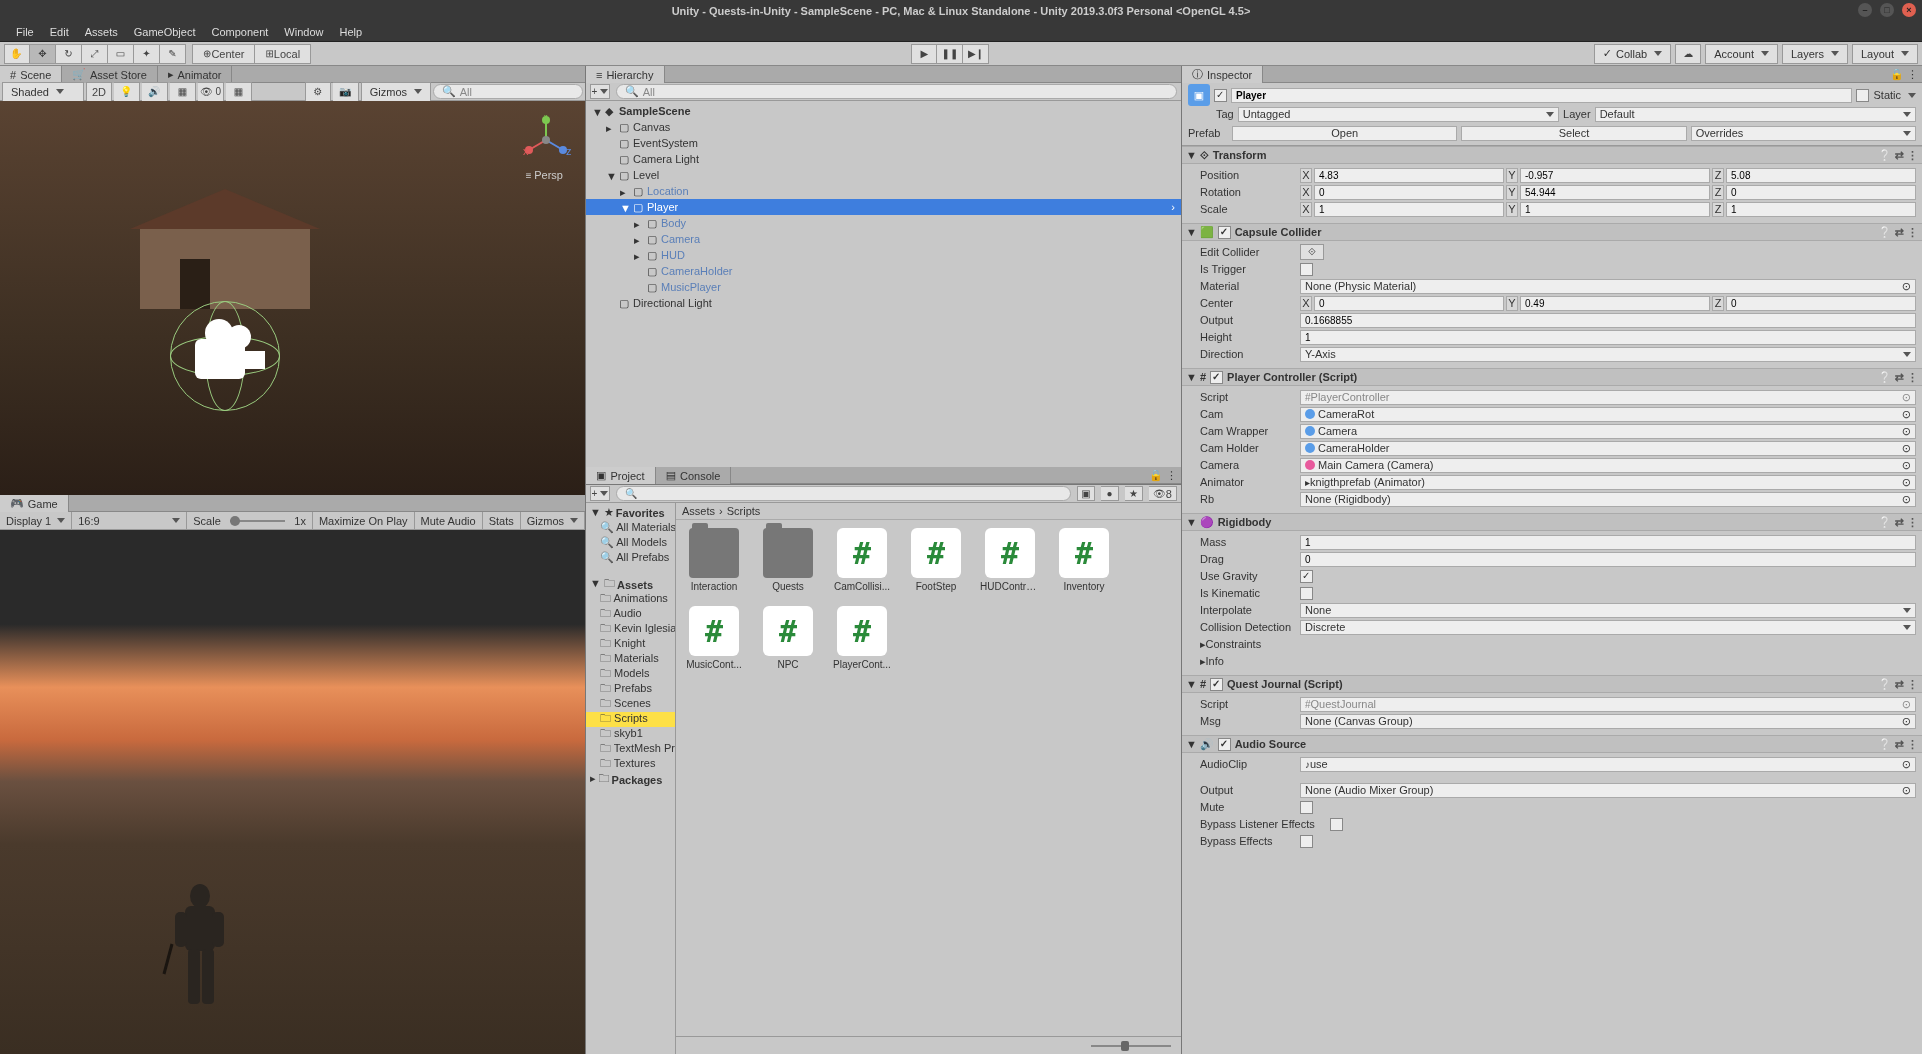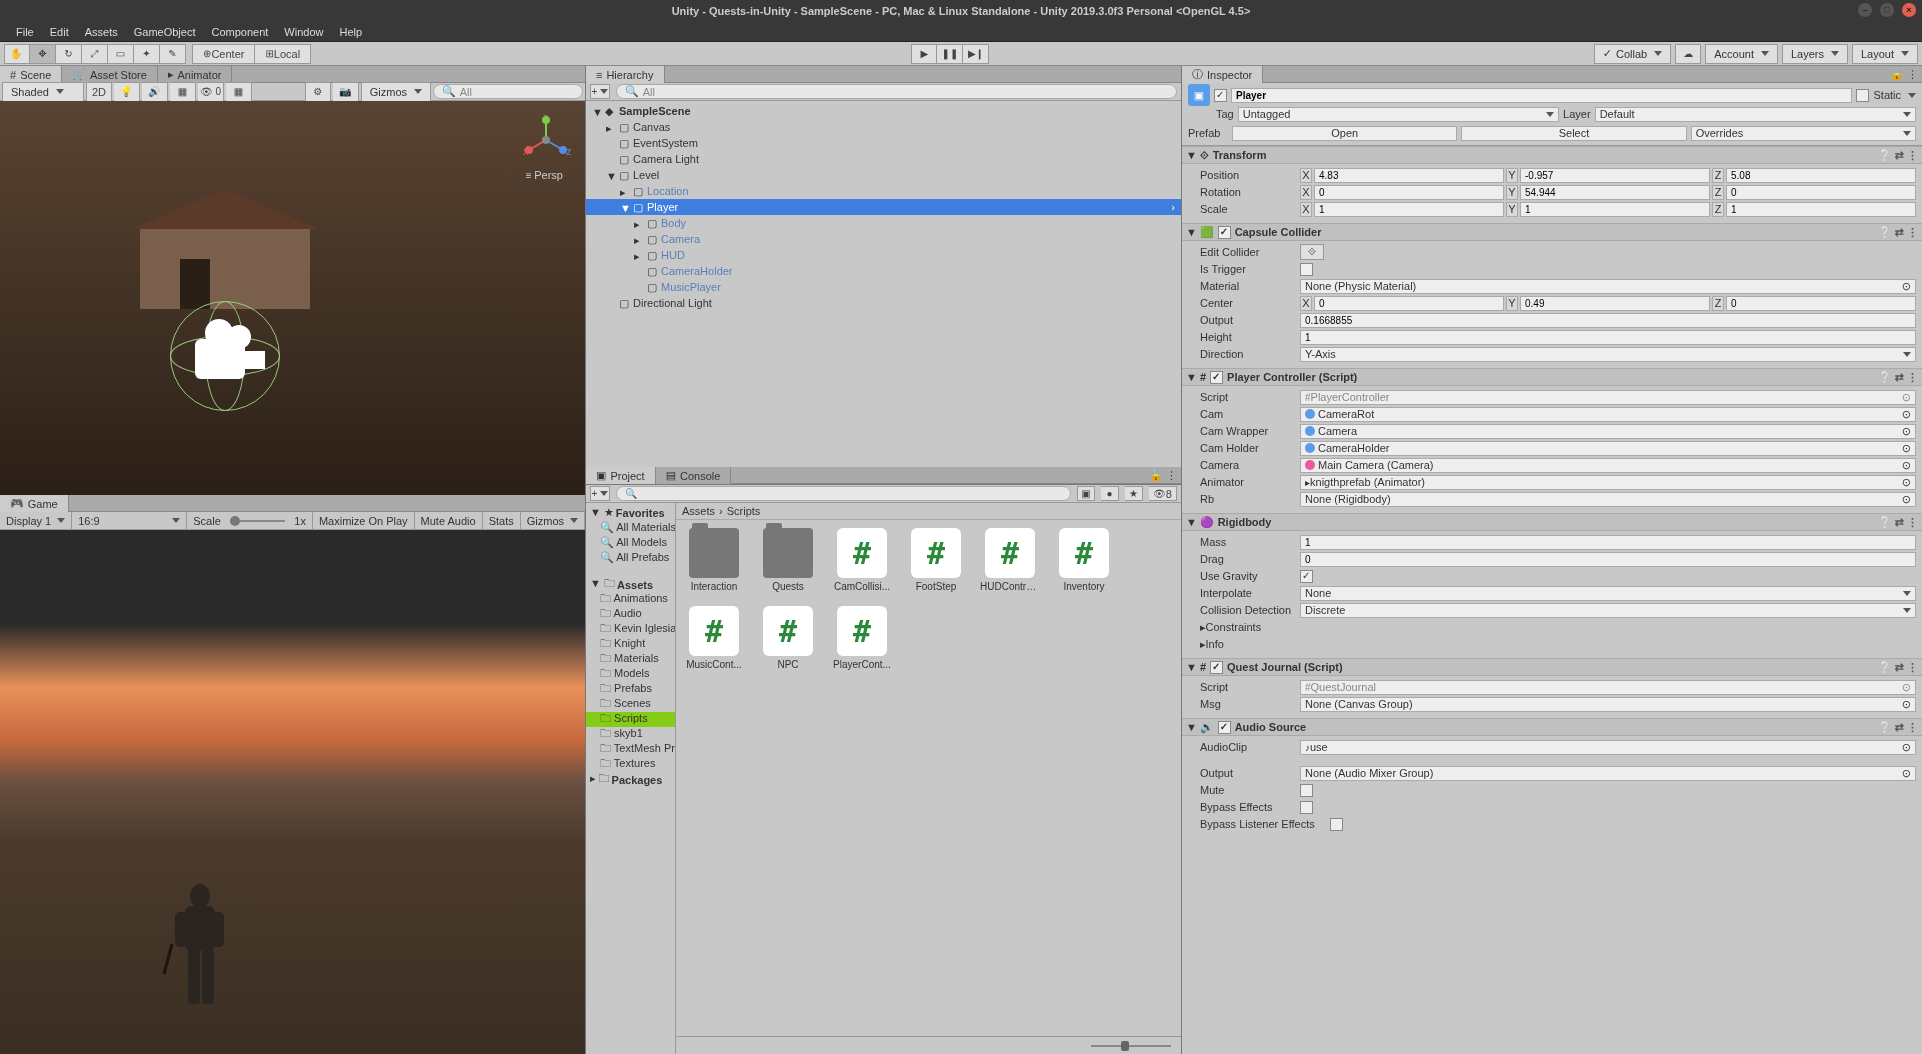--- a/index.html
+++ b/index.html
@@ -64,21 +64,21 @@
 .hrow.selected { background:#3e7ede; color:#fff; }
 .hfold { width:11px; height:11px; display:inline-block; }
 .hico { width:12px; height:12px; display:inline-block; }
 .hprefab { color:#5a7fb8; }
 
 
 .projpanel { flex:1; background:#c8c8c8; display:flex; flex-direction:column; border-top:1px solid #777; }
 .projbody { flex:1; display:flex; }
 .projtree { width:90px; border-right:1px solid #999; overflow:hidden; font-size:11px; padding:2px 0; }
 .ptrow { height:15px; display:flex; align-items:center; padding-left:4px; gap:2px; white-space:nowrap; }
-.ptrow.sel { background:#84cc16; }
+.ptrow.sel { background:#fde047; }
 .projgrid { flex:1; display:flex; flex-direction:column; }
 .breadcrumb { height:17px; border-bottom:1px solid #aaa; display:flex; align-items:center; padding:0 6px; font-size:11px; gap:4px; }
 .grid { flex:1; display:flex; flex-wrap:wrap; align-content:flex-start; padding:8px; gap:14px 14px; }
 .gitem { width:60px; display:flex; flex-direction:column; align-items:center; gap:3px; }
 .gthumb { width:50px; height:50px; background:#fff; border-radius:6px; display:flex; align-items:center; justify-content:center; font-size:30px; font-weight:bold; color:#2a8a3a; font-family:monospace; }
 .gthumb.folder { background:#777; border-radius:4px; position:relative; }
 .gthumb.folder::before { content:''; position:absolute; top:-5px; left:3px; width:16px; height:7px; background:#777; border-radius:2px 2px 0 0; }
 .glabel { font-size:10px; text-align:center; white-space:nowrap; overflow:hidden; text-overflow:ellipsis; width:60px; }
 .projslider { height:18px; border-top:1px solid #999; display:flex; align-items:center; justify-content:flex-end; padding:0 10px; }
 
@@ -617,20 +617,24 @@
           </div>
         <div class="proprow">
             <span class="plabel">Drag</span>
             <input class="pfield" value="0" style="">
           </div>
         <div class="proprow">
             <span class="plabel">Use Gravity</span>
             <span class="chk on"></span>
           </div>
         <div class="proprow">
+            <span class="plabel">Is Kinematic</span>
+            <span class="chk"></span>
+          </div>
+        <div class="proprow">
             <span class="plabel">Interpolate</span>
             <div class="pfield drop">
               <span>None</span>
             </div>
           </div>
         <div class="proprow">
             <span class="plabel">Collision Detection</span>
             <div class="pfield drop">
               <span>Discrete</span>
             </div>
@@ -666,24 +670,24 @@
             <div class="pfield">
               <span>None (Audio Mixer Group)</span>
               <span style="margin-left:auto">⊙</span>
             </div>
           </div>
         <div class="proprow">
             <span class="plabel">Mute</span>
             <span class="chk"></span>
           </div>
         <div class="proprow">
+            <span class="plabel" style="width:130px">Bypass Listener Effects</span>
+            <span class="chk"></span>
+          </div>
+        <div class="proprow">
             <span class="plabel">Bypass Effects</span>
             <span class="chk"></span>
           </div>
-        <div class="proprow">
-            <span class="plabel" style="width:130px">Bypass Listener Effects</span>
-            <span class="chk"></span>
-          </div>
       </div>
     </div>
   </div>
 
 </div>
 
 </body></html>

